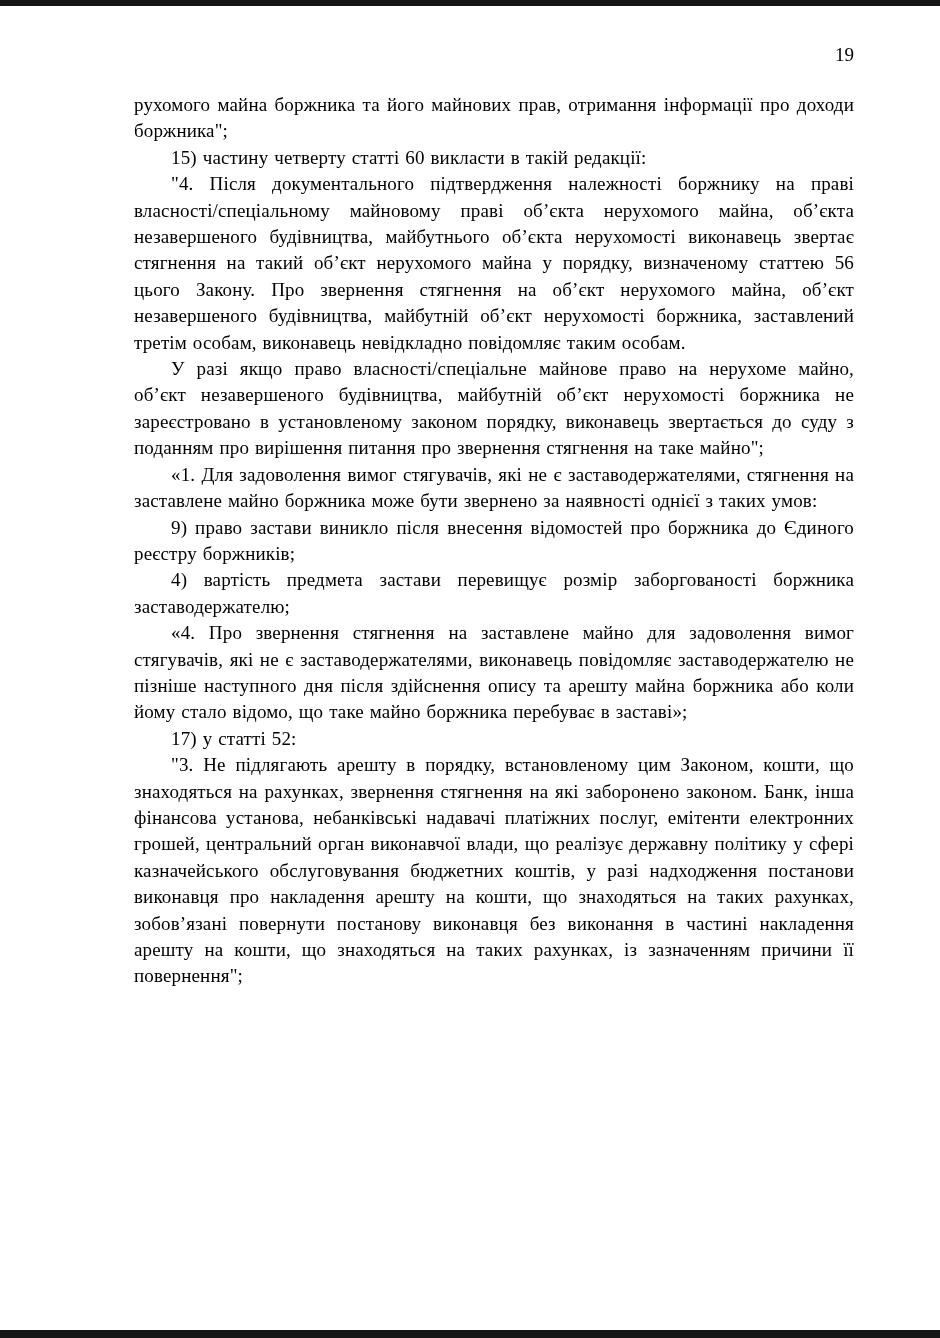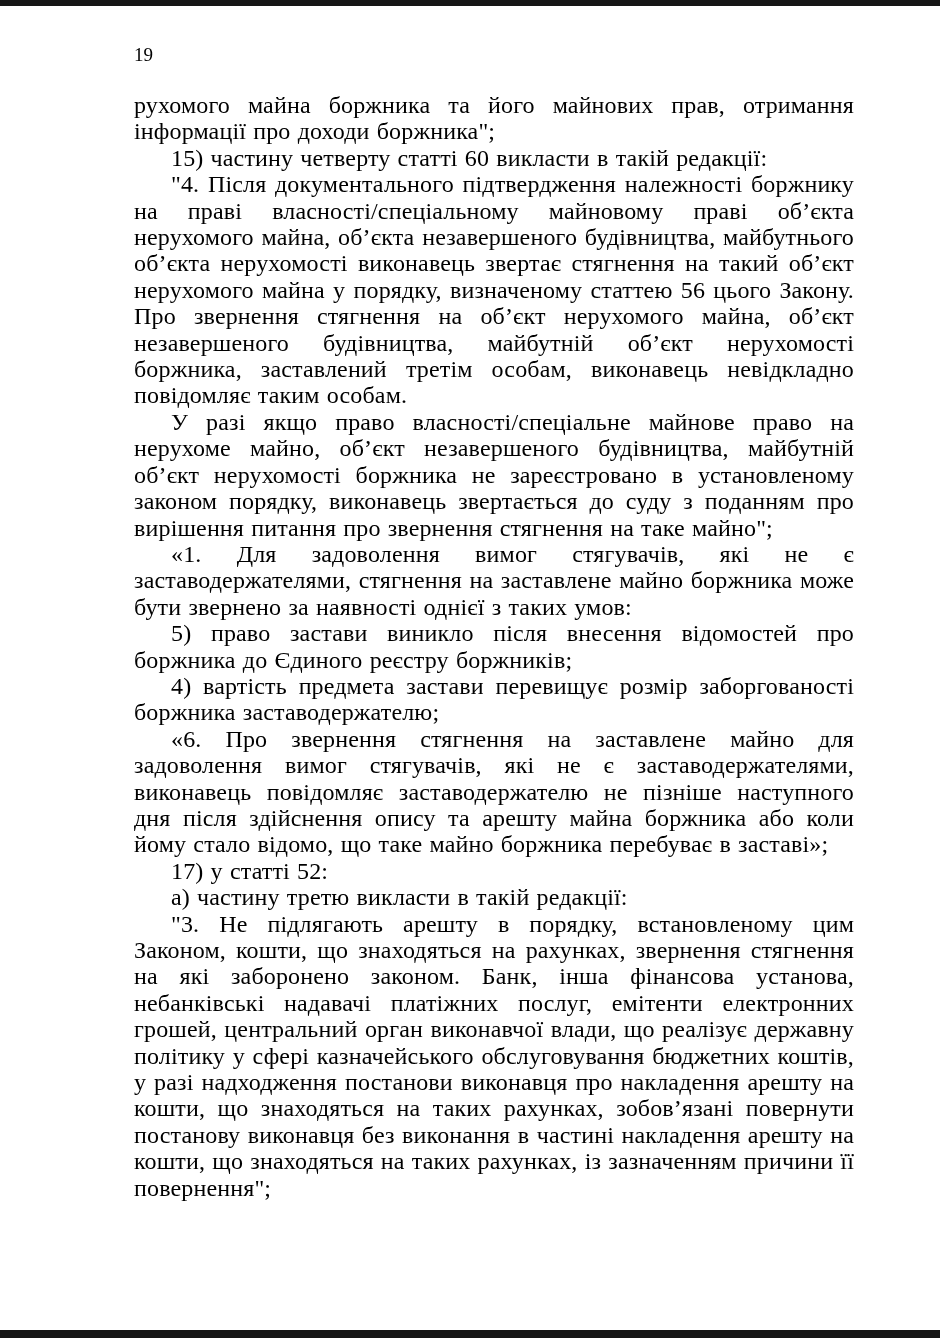--- a/index.html
+++ b/index.html
@@ -22,28 +22,28 @@
     background: #161616;
   }
   .edge-bar.top { top: 0; height: 6px; }
   .edge-bar.bottom { bottom: 0; height: 8px; }
 
   .page-content {
     box-sizing: border-box;
     padding: 44px 86px 0 134px;
   }
   .page-number {
-    text-align: left;
+    text-align: right;
     font-size: 19px;
     line-height: 22px;
     margin: 0 0 26px 0;
   }
   p.para {
     margin: 0;
-    font-size: 24px;
+    font-size: 19px;
     line-height: 26.4px;
     text-align: justify;
     text-indent: 37px;
     letter-spacing: 0.15px;
     word-spacing: 1px;
   }
   p.para.continuation {
     text-indent: 0;
   }
 </style>
@@ -53,21 +53,20 @@
 <div class="edge-bar top"></div>
 
 <div class="page-content">
   <div class="page-number">19</div>
 
   <p class="para continuation">рухомого майна боржника та його майнових прав, отримання інформації про доходи боржника";</p>
   <p class="para">15) частину четверту статті 60 викласти в такій редакції:</p>
   <p class="para">"4. Після документального підтвердження належності боржнику на праві власності/спеціальному майновому праві об’єкта нерухомого майна, об’єкта незавершеного будівництва, майбутнього об’єкта нерухомості виконавець звертає стягнення на такий об’єкт нерухомого майна у порядку, визначеному статтею 56 цього Закону. Про звернення стягнення на об’єкт нерухомого майна, об’єкт незавершеного будівництва, майбутній об’єкт нерухомості боржника, заставлений третім особам, виконавець невідкладно повідомляє таким особам.</p>
   <p class="para">У разі якщо право власності/спеціальне майнове право на нерухоме майно, об’єкт незавершеного будівництва, майбутній об’єкт нерухомості боржника не зареєстровано в установленому законом порядку, виконавець звертається до суду з поданням про вирішення питання про звернення стягнення на таке майно";</p>
   <p class="para">«1. Для задоволення вимог стягувачів, які не є заставодержателями, стягнення на заставлене майно боржника може бути звернено за наявності однієї з таких умов:</p>
-  <p class="para">5) право застави виникло після внесення відомостей про боржника до Єдиного реєстру боржників;</p>
+  <p class="para">9) право застави виникло після внесення відомостей про боржника до Єдиного реєстру боржників;</p>
   <p class="para">4) вартість предмета застави перевищує розмір заборгованості боржника заставодержателю;</p>
-  <p class="para">«6. Про звернення стягнення на заставлене майно для задоволення вимог стягувачів, які не є заставодержателями, виконавець повідомляє заставодержателю не пізніше наступного дня після здійснення опису та арешту майна боржника або коли йому стало відомо, що таке майно боржника перебуває в заставі»;</p>
+  <p class="para">«4. Про звернення стягнення на заставлене майно для задоволення вимог стягувачів, які не є заставодержателями, виконавець повідомляє заставодержателю не пізніше наступного дня після здійснення опису та арешту майна боржника або коли йому стало відомо, що таке майно боржника перебуває в заставі»;</p>
   <p class="para">17) у статті 52:</p>
-  <p class="para">а) частину третю викласти в такій редакції:</p>
   <p class="para">"3. Не підлягають арешту в порядку, встановленому цим Законом, кошти, що знаходяться на рахунках, звернення стягнення на які заборонено законом. Банк, інша фінансова установа, небанківські надавачі платіжних послуг, емітенти електронних грошей, центральний орган виконавчої влади, що реалізує державну політику у сфері казначейського обслуговування бюджетних коштів, у разі надходження постанови виконавця про накладення арешту на кошти, що знаходяться на таких рахунках, зобов’язані повернути постанову виконавця без виконання в частині накладення арешту на кошти, що знаходяться на таких рахунках, із зазначенням причини її повернення";</p>
 </div>
 
 <div class="edge-bar bottom"></div>
 
 </body></html>

